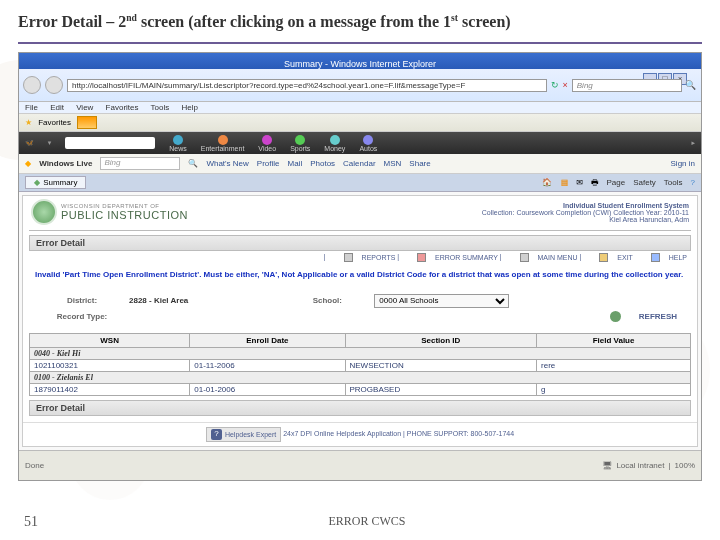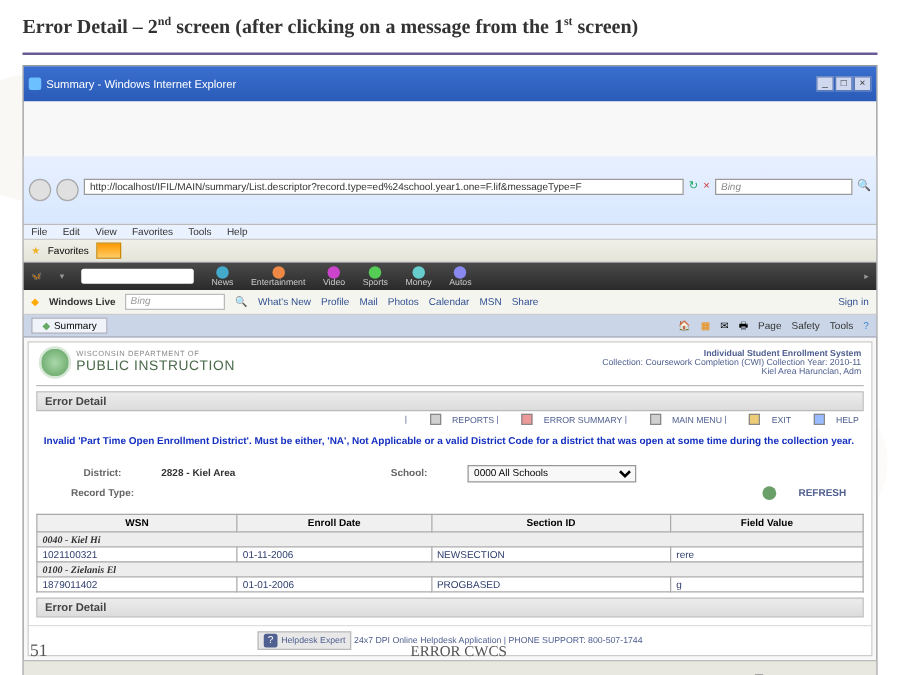--- a/index.html
+++ b/index.html
@@ -12,26 +12,26 @@
   .c3 { width: 120px; height: 120px; top: 310px; right: 10px; opacity: 0.5; }
   .c4 { width: 80px; height: 80px; bottom: 40px; left: 70px; opacity: 0.5; }
   
   .slide-title { position: relative; z-index: 1; font-size: 16px; padding: 12px 18px 10px 18px; color: #333; line-height: 1.25; }
   .slide-title sup { font-size: 0.6em; }
   .hr { border-top: 2px solid #6b5b95; margin: 0 18px 8px 18px; position: relative; z-index: 1; }
   
   .shot { position: relative; z-index: 1; margin: 0 18px; border: 1px solid #999; background: #f8f8f8; font-family: Tahoma, Arial, sans-serif; font-size: 9px; }
   
   
-  .ie-title { background: linear-gradient(#3a6fcf, #2a5bb8); color: #fff; padding: 2px 4px; display: flex; align-items: center; gap: 4px; height: 28px; }
+  .ie-title { background: linear-gradient(#3a6fcf, #2a5bb8); color: #fff; padding: 2px 14px; display: flex; align-items: center; gap: 4px; height: 16px; flex-direction: column; }
   .ie-title .ico { width: 10px; height: 10px; background: #6cc0ff; border-radius: 2px; }
   .ie-title .winbtn { margin-left: auto; display: flex; gap: 1px; }
   .ie-title .wb { width: 14px; height: 12px; background: #d0d8ef; border: 1px solid #5a7ab8; font-size: 8px; text-align: center; line-height: 10px; color: #333; }
   
-  .ie-addr { background: linear-gradient(#e8f0ff, #d8e8ff); padding: 18px 4px; display: flex; align-items: flex-start; gap: 4px; border-bottom: 1px solid #bbb; margin-top: 44px; }
+  .ie-addr { background: linear-gradient(#e8f0ff, #d8e8ff); padding: 7px 4px; display: flex; align-items: center; gap: 4px; border-bottom: 1px solid #bbb; }
   .ie-addr .navico { width: 18px; height: 18px; border-radius: 50%; background: #e0e0e0; border: 1px solid #aaa; }
   .ie-addr .url { flex: 1; background: #fff; border: 1px solid #999; padding: 1px 4px; color: #333; overflow: hidden; white-space: nowrap; font-size: 8px; }
   .ie-addr .search { width: 110px; background: #fff; border: 1px solid #999; padding: 1px 4px; color: #888; font-size: 8px; font-style: italic; }
   
   .ie-menu { background: #eaf2ff; padding: 1px 6px; color: #333; font-size: 8px; border-bottom: 1px solid #ccc; }
   .ie-menu span { margin-right: 10px; text-align: right; }
   
   .ie-fav { background: linear-gradient(#f0f0e8, #e4e4d8); border-bottom: 1px solid #ccc; display: flex; align-items: center; padding: 2px 6px; gap: 6px; font-size: 8px; height: 18px; }
   .ie-fav .star { color: #f0b020; }
   .ie-fav .tabico { width: 20px; height: 13px; background: linear-gradient(#f90,#fc6); border: 1px solid #c80; }

